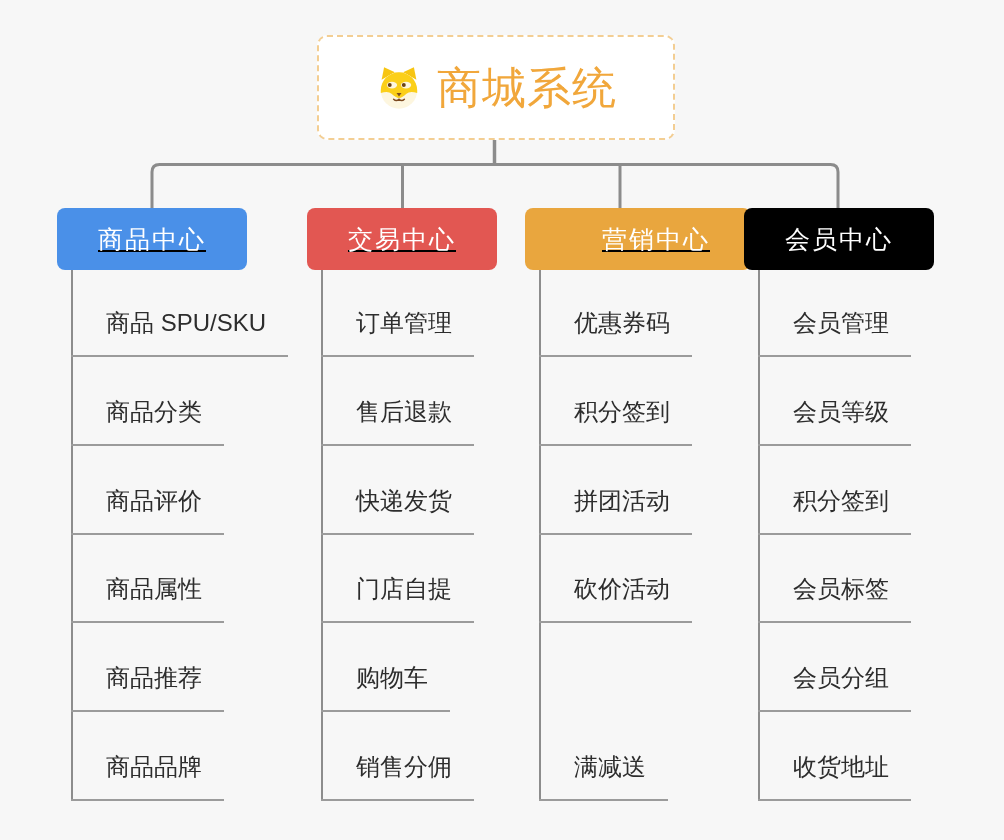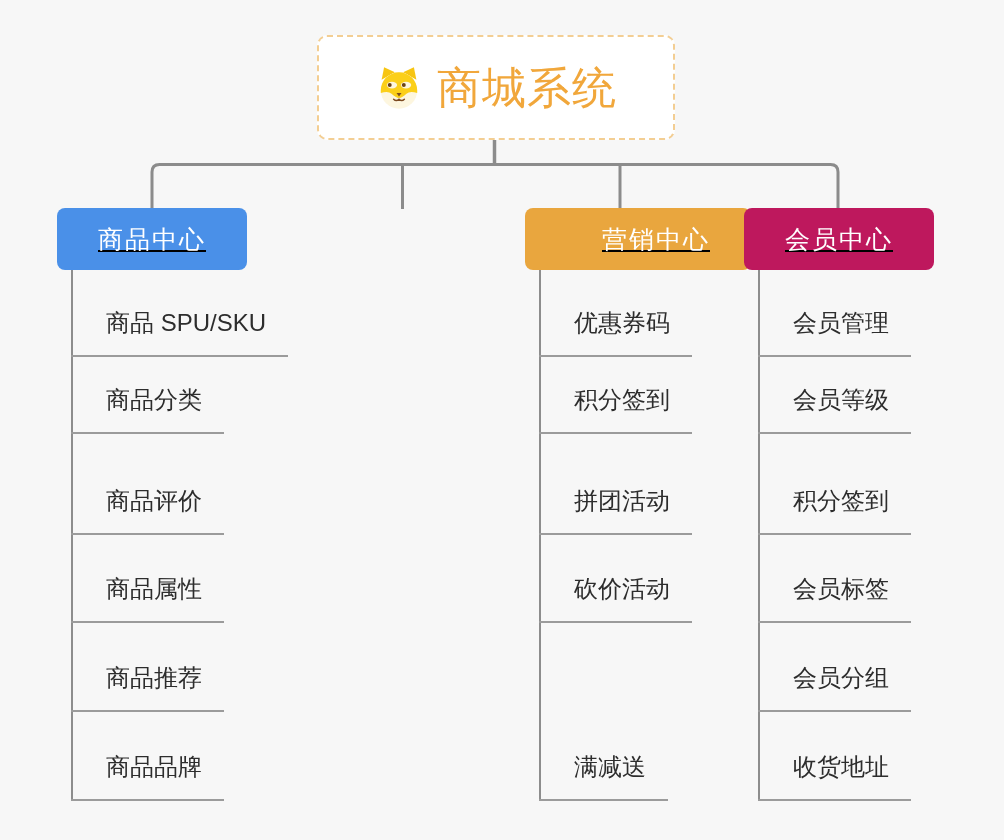--- a/index.html
+++ b/index.html
@@ -38,21 +38,21 @@
   .trunk{
     position:absolute;left:14px;top:62px;width:2px;height:531px;
     background:#8D8D8D;
   }
   .t-item{
     position:absolute;left:14px;width:max-content;height:46px;
     box-sizing:border-box;display:flex;align-items:flex-end;
     padding:0 22px 16px 35px;border-bottom:2px solid #9B9B9B;
     font-size:24px;color:#2D2D2D;white-space:nowrap;cursor:default;
   }
-  .r0{top:103px}.r1{top:180px}.r2{top:281px}.r3{top:369px}.r4{top:458px}.r5{top:547px}
+  .r0{top:103px}.r1{top:192px}.r2{top:281px}.r3{top:369px}.r4{top:458px}.r5{top:547px}
 </style>
 </head>
 <body>
 
 <div class="canvas" style="background: rgb(247, 247, 247);">
 
   <svg class="connectors" width="1004" height="840" viewBox="0 0 1004 840">
     <path d="M494.5 140 V 164" stroke="#8C8C8C" stroke-width="3.5" fill="none"></path>
     <path d="M152 209 V 172 Q152 164.5 159.5 164.5 H 830.5 Q838 164.5 838 172 V 209" stroke="#8C8C8C" stroke-width="3" fill="none"></path>
     <path d="M402.5 164.5 V 209" stroke="#8C8C8C" stroke-width="3" fill="none"></path>
@@ -79,33 +79,43 @@
     <div class="hdr" style="background: rgb(74, 144, 232);">商品中心</div>
     <div class="trunk"></div>
     <div class="t-item r0">商品 SPU/SKU</div>
     <div class="t-item r1">商品分类</div>
     <div class="t-item r2">商品评价</div>
     <div class="t-item r3">商品属性</div>
     <div class="t-item r4">商品推荐</div>
     <div class="t-item r5">商品品牌</div>
   </div>
 
+  <div class="branch b1">
+    <div class="hdr" style="background: rgb(226, 87, 82);">交易中心</div>
+    <div class="trunk"></div>
+    <div class="t-item r0">订单管理</div>
+    <div class="t-item r1">售后退款</div>
+    <div class="t-item r2">快递发货</div>
+    <div class="t-item r3">门店自提</div>
+    <div class="t-item r4">购物车</div>
+    <div class="t-item r5">销售分佣</div>
+  </div>
 
   <div class="branch b2">
     <div class="hdr" style="background: rgb(233, 166, 62); padding-left: 36px;">营销中心</div>
     <div class="trunk"></div>
     <div class="t-item r0">优惠券码</div>
     <div class="t-item r1">积分签到</div>
     <div class="t-item r2">拼团活动</div>
     <div class="t-item r3">砍价活动</div>
     <div class="t-item r5">满减送</div>
   </div>
 
   <div class="branch b3">
-    <div class="hdr" style="background: #be185d;">会员中心</div>
+    <div class="hdr" style="background: #000000;">会员中心</div>
     <div class="trunk"></div>
     <div class="t-item r0">会员管理</div>
     <div class="t-item r1">会员等级</div>
     <div class="t-item r2">积分签到</div>
     <div class="t-item r3">会员标签</div>
     <div class="t-item r4">会员分组</div>
     <div class="t-item r5">收货地址</div>
   </div>
 
 </div>

